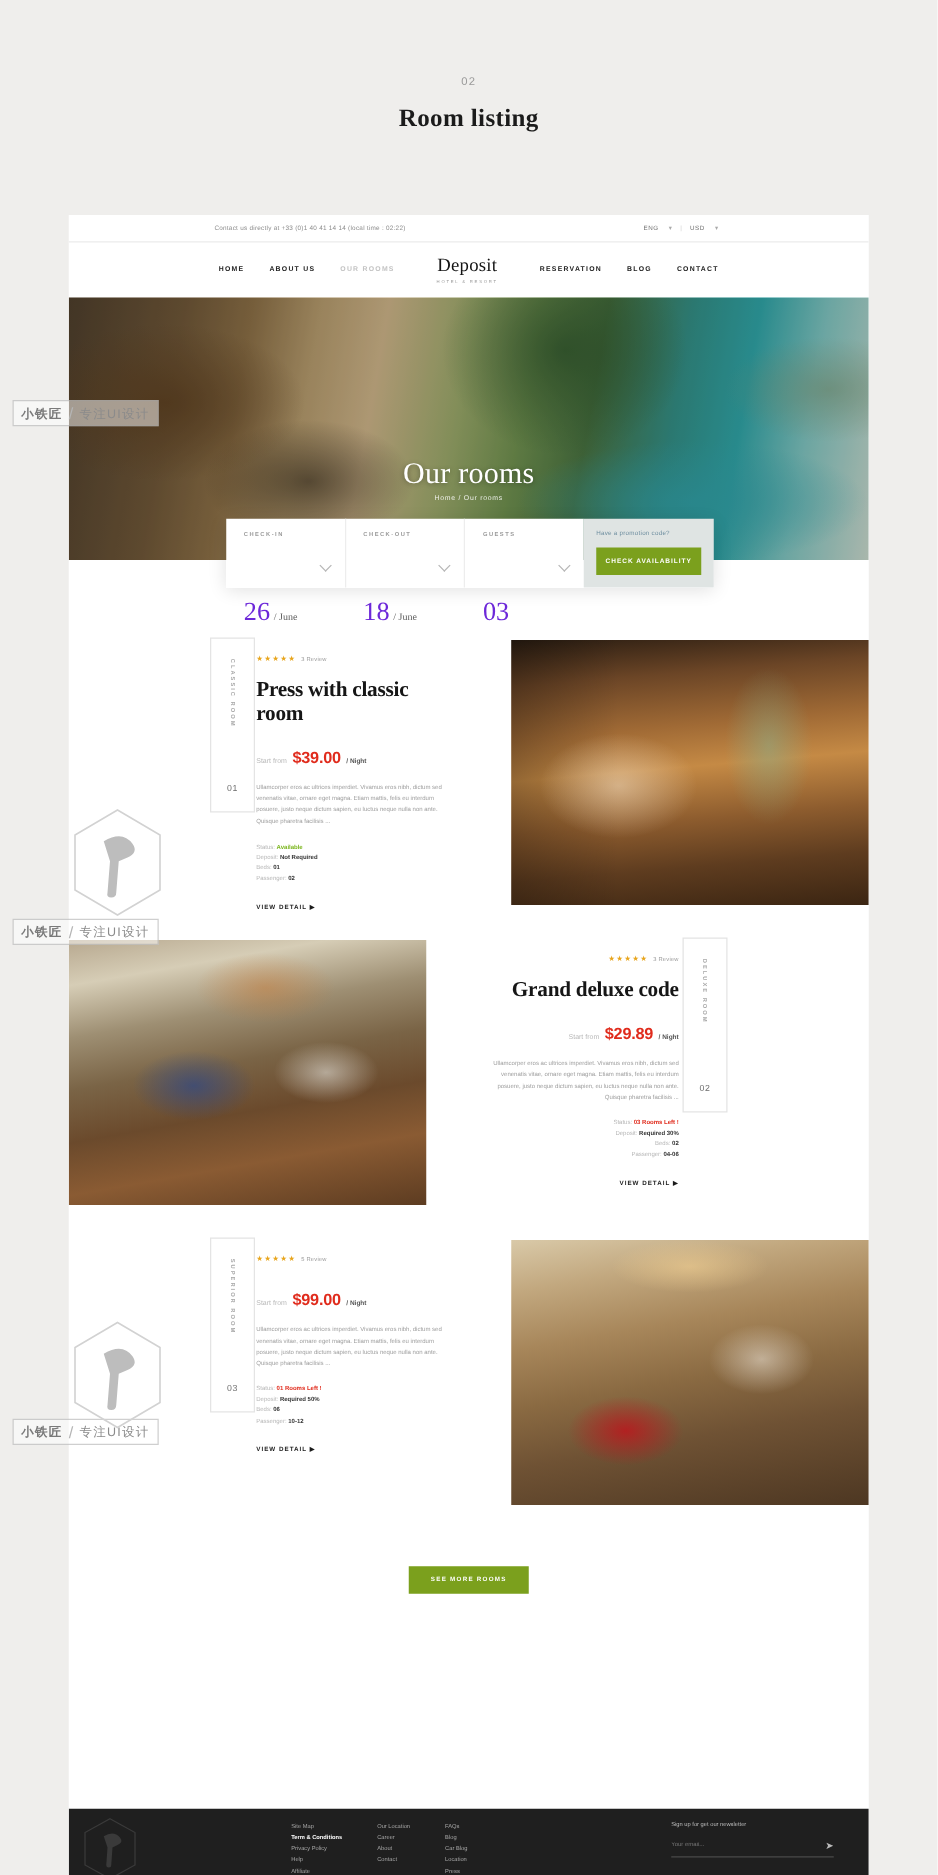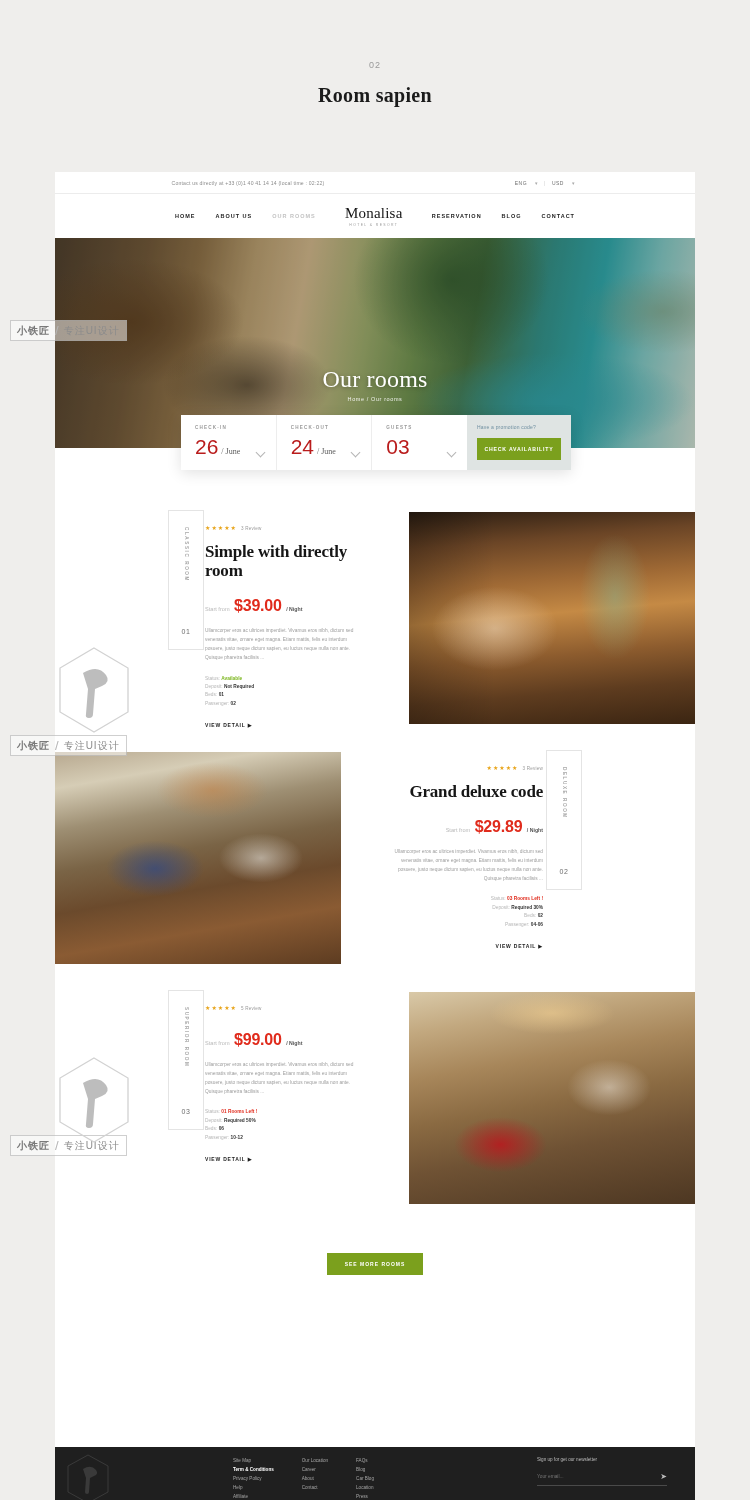--- a/index.html
+++ b/index.html
@@ -49,21 +49,21 @@
   .hero-title { font-family: "Liberation Serif", serif; font-size: 24px; color: #fff; letter-spacing: .2px; text-shadow: 0 1px 4px rgba(0,0,0,.35); }
   .hero-crumb { font-size: 5.5px; color: rgba(255,255,255,.88); margin-top: 3px; letter-spacing: .6px; }
 
   
   .booking { position: absolute; left: 126px; top: 243px; width: 390px; height: 55px; display: flex; box-shadow: 0 3px 14px rgba(0,0,0,.12); z-index: 6; }
   .book-fields { background: #fff; display: flex; flex: 1; }
   .bf { flex: 1; padding: 10px 0 0 14px; position: relative; border-right: 1px solid #ededed; }
   .bf:last-child { border-right: none; }
   .bf-label { font-size: 4.6px; letter-spacing: 1.2px; color: #9b9b9b; font-weight: bold; }
   .bf-val { display: flex; align-items: baseline; margin-top: 6px; }
-  .bf-num { font-family: Liberation Sans, sans-serif; font-size: 21px; color: #b91c1c; line-height: 1; }
+  .bf-num { font-family: Liberation Serif, serif; font-size: 21px; color: #6d28d9; line-height: 1; margin-top: 43px; }
   .bf-month { font-family: "Liberation Serif", serif; font-size: 8px; color: #5d5d5d; margin-left: 3px; }
   .bf-caret { position: absolute; right: 12px; bottom: 14px; width: 7px; height: 7px; border-right: 1px solid #b5b5b5; border-bottom: 1px solid #b5b5b5; transform: rotate(45deg); }
   .book-side { width: 104px; background: #dfe4e3; padding: 9px 10px 0 10px; }
   .promo { font-size: 5px; color: #6f8fa0; letter-spacing: .2px; }
   .btn-green { display: block; margin-top: 8px; background: #7ba01d; color: #fff; font-size: 5.2px; font-weight: bold; letter-spacing: .8px; text-align: center; padding: 8px 0; }
 
   
   .rooms { padding-top: 52px; }
   .room { position: relative; height: 240px; }
   .photo { position: absolute; width: 286px; height: 212px; }
@@ -87,21 +87,21 @@
                 radial-gradient(ellipse 90px 30px at 50% 10%, rgba(250,215,150,.5), transparent 70%); }
 
   .info { position: absolute; width: 150px; }
   .info.left { left: 150px; top: 16px; }
   .info.right { right: 152px; top: 16px; text-align: right; }
   .stars { font-size: 6px; color: #e8a51c; letter-spacing: 1px; }
   .revtxt { font-size: 4.6px; color: #9a9a9a; margin-left: 4px; letter-spacing: .2px; }
   .rtitle { font-family: "Liberation Serif", serif; font-size: 17px; font-weight: bold; color: #161616; line-height: 1.12; margin-top: 8px; letter-spacing: -.2px; }
   .priceline { margin-top: 17px; }
   .pfrom { font-size: 5.6px; color: #b9b9b9; }
-  .pval { font-size: 16px; font-weight: bold; color: #e02b1c; letter-spacing: -.2px; }
+  .pval { font-size: 13px; font-weight: bold; color: #e02b1c; letter-spacing: -.2px; }
   .pnight { font-size: 5.2px; color: #555; font-weight: bold; }
   .desc { font-size: 4.8px; line-height: 1.85; color: #9d9d9d; margin-top: 12px; }
   .meta { margin-top: 12px; font-size: 4.8px; line-height: 1.75; }
   .meta .k { color: #b6b6b6; }
   .meta .v { color: #333; font-weight: bold; }
   .meta .v.green { color: #7cb61f; }
   .meta .v.red { color: #e02b1c; }
   .viewd { margin-top: 14px; font-size: 5px; font-weight: bold; color: #1b1b1b; letter-spacing: .8px; }
 
   .badge { position: absolute; width: 36px; height: 140px; border: 1px solid #e4e4e4; display: flex; flex-direction: column; align-items: center; justify-content: space-between; padding: 16px 0 14px; }
@@ -132,21 +132,21 @@
   .wm-cn { font-size: 10px; color: #8b8b8b; letter-spacing: 1px; }
   .wm-cn.dark { color: #7a7a7a; font-weight: bold; }
   .wm-slash { color: #b5b5b5; font-size: 13px; }
   .wm-hex { position: absolute; }
 </style>
 </head>
 <body>
 
 <div class="page-head">
   <div class="page-num">02</div>
-  <div class="page-title">Room sapien</div>
+  <div class="page-title">Room listing</div>
 </div>
 
 <div class="browser">
 
   <div class="topbar">
     <div class="contact">Contact us directly at  +33 (0)1 40 41 14 14 (local time : 02:22)</div>
     <div class="right">
       <span>ENG</span>
       <span class="caretx">▾</span>
       <span class="sep">|</span>
@@ -155,21 +155,21 @@
     </div>
   </div>
 
   <div class="nav">
     <div class="nav-group">
       <span class="nav-item">HOME</span>
       <span class="nav-item">ABOUT US</span>
       <span class="nav-item muted">OUR ROOMS</span>
     </div>
     <div class="logo">
-      <div class="logo-main">Monalisa</div>
+      <div class="logo-main">Deposit</div>
       <div class="logo-sub">HOTEL &amp; RESORT</div>
     </div>
     <div class="nav-group">
       <span class="nav-item">RESERVATION</span>
       <span class="nav-item">BLOG</span>
       <span class="nav-item">CONTACT</span>
     </div>
   </div>
 
   <div class="hero">
@@ -185,21 +185,21 @@
         <div class="bf-label">CHECK-IN</div>
         <div class="bf-val">
           <span class="bf-num">26</span>
           <span class="bf-month">/ June</span>
         </div>
         <div class="bf-caret"></div>
       </div>
       <div class="bf">
         <div class="bf-label">CHECK-OUT</div>
         <div class="bf-val">
-          <span class="bf-num">24</span>
+          <span class="bf-num">18</span>
           <span class="bf-month">/ June</span>
         </div>
         <div class="bf-caret"></div>
       </div>
       <div class="bf">
         <div class="bf-label">GUESTS</div>
         <div class="bf-val">
           <span class="bf-num">03</span>
         </div>
         <div class="bf-caret"></div>
@@ -214,21 +214,21 @@
   <div class="rooms">
 
     <div class="room">
       <div class="photo r1"></div>
       <div class="badge b1">
         <div class="vtext">CLASSIC ROOM</div>
         <div class="bnum">01</div>
       </div>
       <div class="info left">
         <div><span class="stars">★★★★★</span><span class="revtxt">3 Review</span></div>
-        <div class="rtitle">Simple with directly room</div>
+        <div class="rtitle">Press with classic room</div>
         <div class="priceline">
           <span class="pfrom">Start from</span>
           <span class="pval">$39.00</span>
           <span class="pnight">/ Night</span>
         </div>
         <div class="desc">Ullamcorper eros ac ultrices imperdiet. Vivamus eros nibh, dictum sed venenatis vitae, ornare eget magna. Etiam mattis, felis eu interdum posuere, justo neque dictum sapien, eu luctus neque nulla non ante. Quisque pharetra facilisis ...</div>
         <div class="meta">
           <div><span class="k">Status:</span> <span class="v green">Available</span></div>
           <div><span class="k">Deposit:</span> <span class="v">Not Required</span></div>
           <div><span class="k">Beds:</span> <span class="v">01</span></div>

